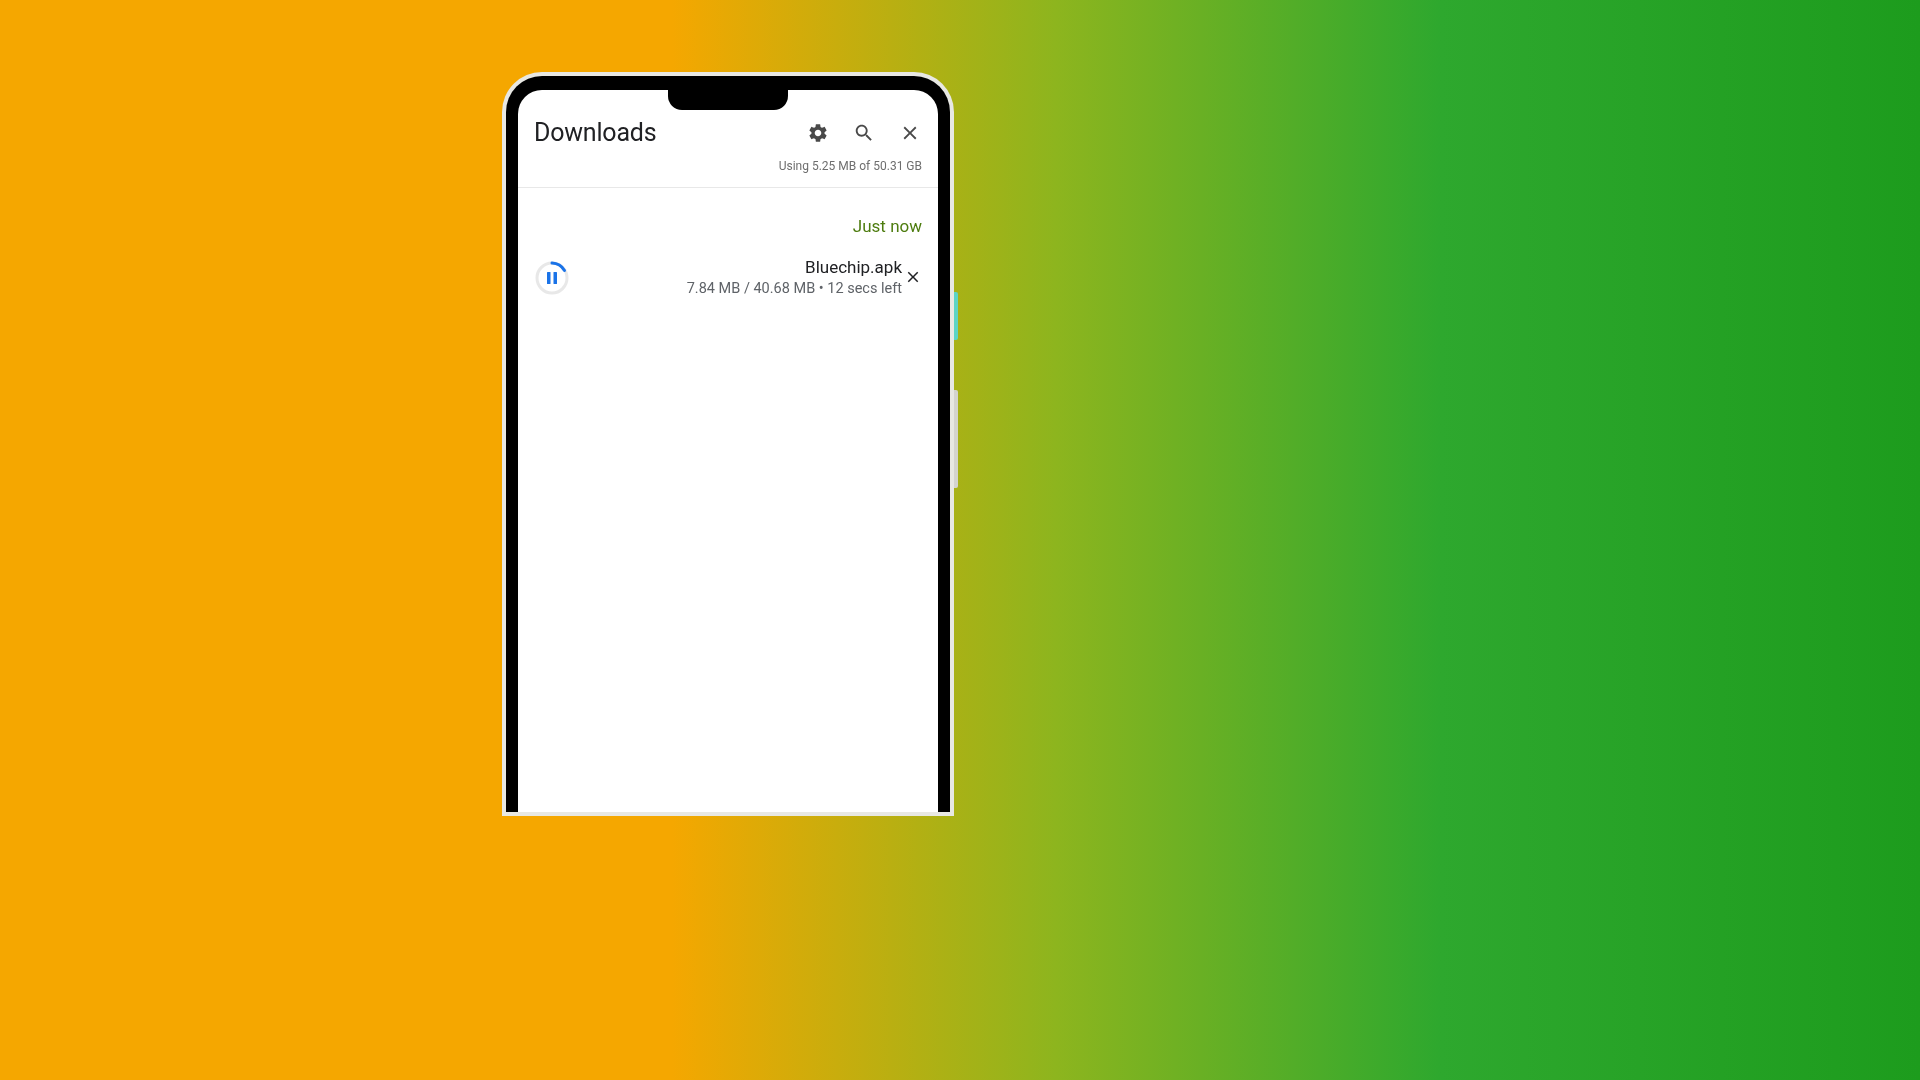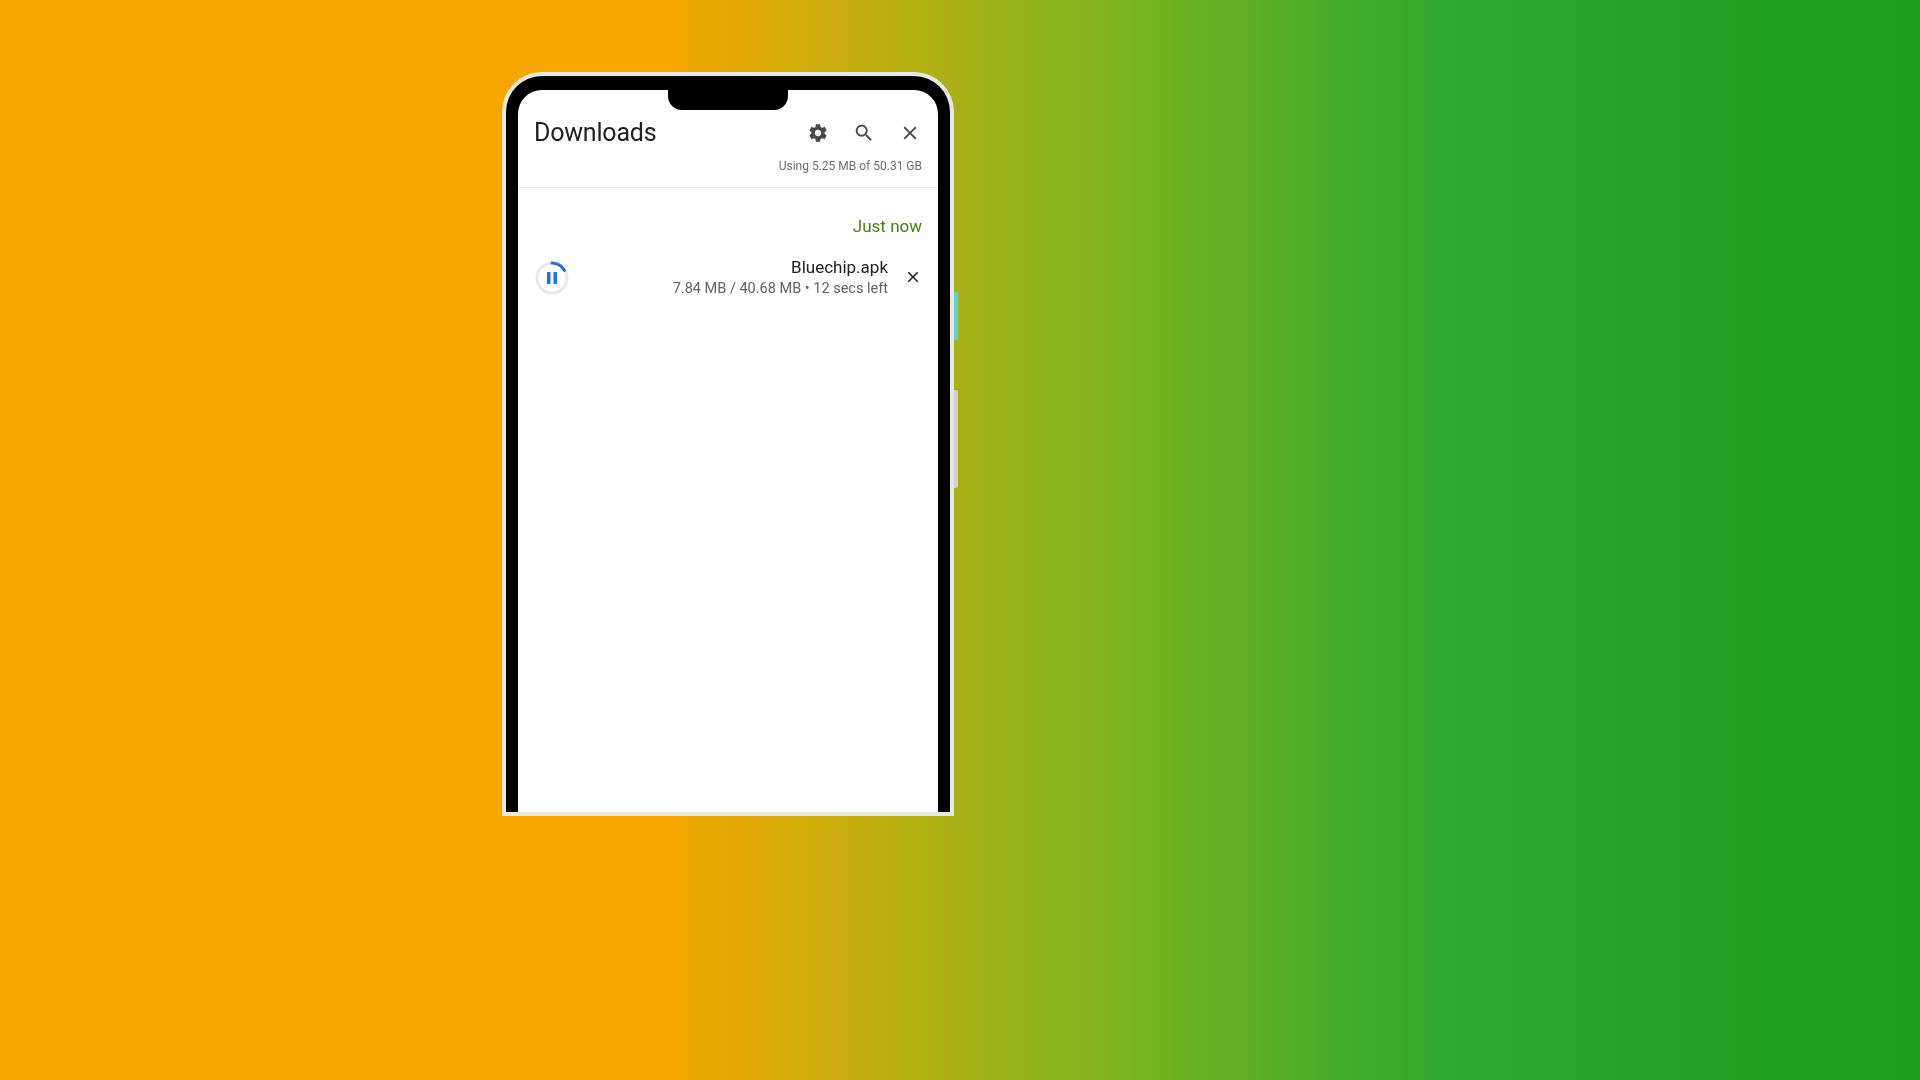--- a/index.html
+++ b/index.html
@@ -109,21 +109,20 @@
     }
     .section-label {
       padding: 28px 16px 14px 16px;
       font-size: 17px;
       color: #4d7c0f;
     }
     .download-item {
       display: flex;
       align-items: center;
       padding: 6px 16px;
-      gap: 14px;
     }
     .download-icon {
       width: 36px;
       height: 36px;
       position: relative;
       display: flex;
       align-items: center;
       justify-content: center;
       flex-shrink: 0;
     }

